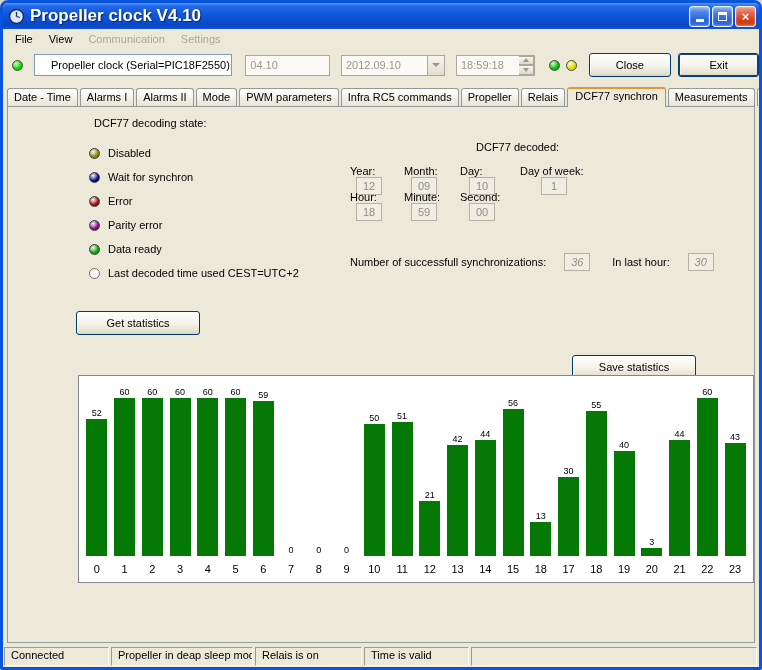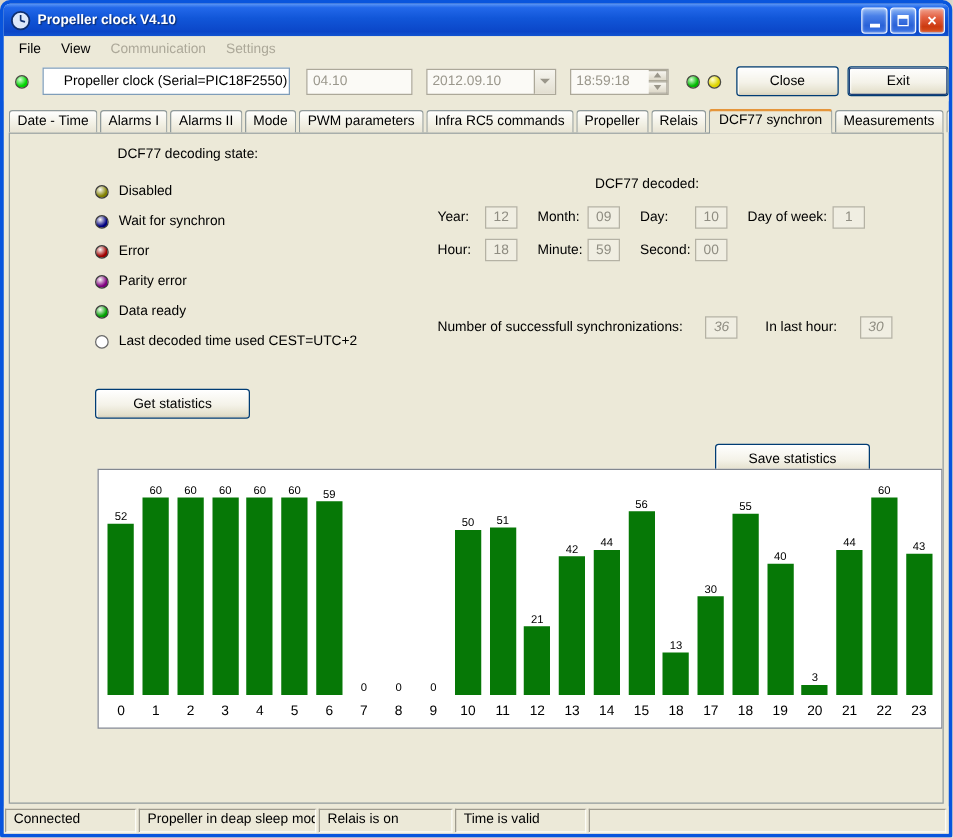--- a/index.html
+++ b/index.html
@@ -11,21 +11,21 @@
     border:3px solid #0855DD; border-radius:8px 8px 2px 2px;
     background:#ECE9D8; display:flex; flex-direction:column; overflow:hidden;
   }
 
   
   .titlebar {
     height:26px; flex:0 0 26px; display:flex; align-items:center; padding:0 3px 0 5px;
     background:linear-gradient(180deg,#5996f7 0%,#2268ea 12%,#1156d8 45%,#0b46c8 86%,#1254d0 100%);
     border-radius:4px 4px 0 0;
   }
-  .title-text { color:#fff; font-weight:bold; font-size:11px; text-shadow:1px 1px 1px #0a2a6a; margin-left:5px; flex:1; white-space:nowrap; overflow:hidden; }
+  .title-text { color:#fff; font-weight:bold; font-size:17px; text-shadow:1px 1px 1px #0a2a6a; margin-left:5px; flex:1; white-space:nowrap; overflow:hidden; }
   .app-icon { width:17px; height:17px; display:inline-flex; }
   .win-controls { display:flex; gap:2px; }
   .wbtn {
     width:21px; height:21px; border:1px solid #eef4ff; border-radius:3px;
     display:flex; align-items:center; justify-content:center; color:#fff; cursor:default;
     background:linear-gradient(180deg,#8db6f5 0%,#4a80e8 30%,#2a62d8 70%,#3a72e4 100%);
     box-shadow:inset 0 0 2px rgba(255,255,255,.6);
   }
   .wbtn.close { background:linear-gradient(180deg,#f0a08c 0%,#e46244 35%,#cc3a10 75%,#d8501e 100%); font-weight:bold; font-size:13px; line-height:1; }
   .wbtn.min i { display:block; width:8px; height:3px; background:#fff; margin-top:9px; }
@@ -94,29 +94,29 @@
     border-top:2px solid #e5953a; font-size:11px;
   }
 
   
   .content {
     flex:1; position:relative; margin:0 4px 2px 4px;
     border:1px solid #919B9C; background:#ECE9D8;
   }
   .lbl { position:absolute; white-space:nowrap; }
   .state-title { left:86px; top:10px; }
-  .state-list { position:absolute; left:68px; top:34px; }
+  .state-list { position:absolute; left:81px; top:34px; }
   .state-row { height:24px; display:flex; align-items:center; gap:8px; cursor:default; }
   .state-led { width:11px; height:11px; border-radius:50%; border:1px solid #3c3c3c; flex:0 0 auto; }
   .state-led.empty { background:#fff; border-color:#6a6a6a; }
   .decoded-title { left:468px; top:34px; }
 
   .frow { position:absolute; left:342px; display:flex; gap:16px; align-items:center; }
   .frow.r1 { top:58px; } .frow.r2 { top:84px; }
-  .field { display:inline-flex; align-items:center; }
+  .field { display:inline-flex; align-items:center;flex-direction:column; }
   .field-label { display:inline-block; }
   .frow .field:nth-child(1) .field-label { min-width:38px; }
   .frow .field:nth-child(2) .field-label { min-width:40px; }
   .frow .field:nth-child(3) .field-label { min-width:44px; }
   .frow .field:nth-child(4) .field-label { min-width:68px; }
   .field-box {
     display:inline-block; width:26px; height:18px; line-height:16px; text-align:center;
     border:1px solid #B5B2A4; background:#f0eee2; color:#8f8d82;
   }
   .syncrow { position:absolute; left:342px; top:146px; display:flex; align-items:center; }

